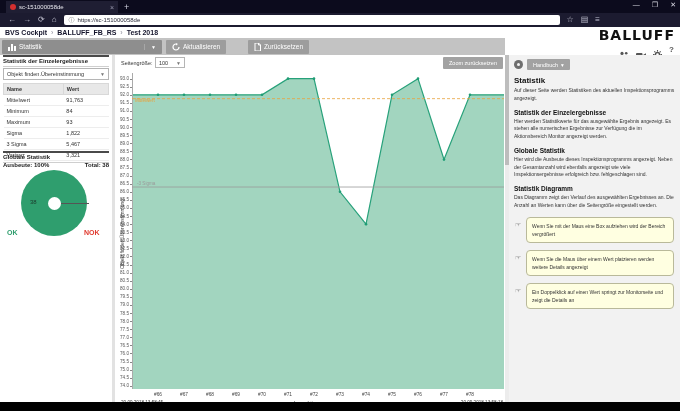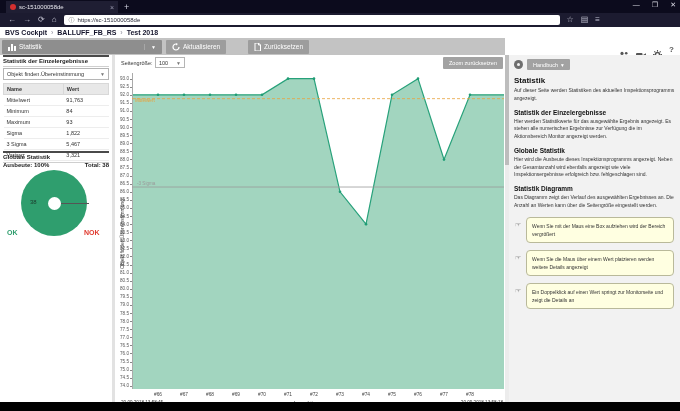--- a/index.html
+++ b/index.html
@@ -160,20 +160,21 @@
   <div class="tbtn" id="btn-reset">
     <span class="mini-ic">
       <svg width="7" height="8" viewBox="0 0 7 8">
           <path d="M1 0 H4.5 L6.5 2 V8 H1 Z" fill="none" stroke="#fff" stroke-width="1"></path>
           <path d="M4.5 0 V2 H6.5" fill="none" stroke="#fff" stroke-width="1"></path>
         </svg>
     </span>
     <span>Zurücksetzen</span>
   </div>
 
+  <div class="abs" id="brand-logo">BALLUFF</div>
   <div class="abs" id="brand-icons">
     <span>
       <svg width="10" height="8" viewBox="0 0 10 8">
           <circle cx="3" cy="2.4" r="1.6" fill="#555"></circle>
           <path d="M0.4 7 Q0.4 4.4 3 4.4 Q5.6 4.4 5.6 7 Z" fill="#555"></path>
           <circle cx="7.2" cy="2.2" r="1.3" fill="#555"></circle>
           <path d="M5.8 6.4 Q6 4.2 7.4 4.2 Q9.6 4.2 9.6 6.4 Z" fill="#555"></path>
         </svg>
     </span>
     <span>

